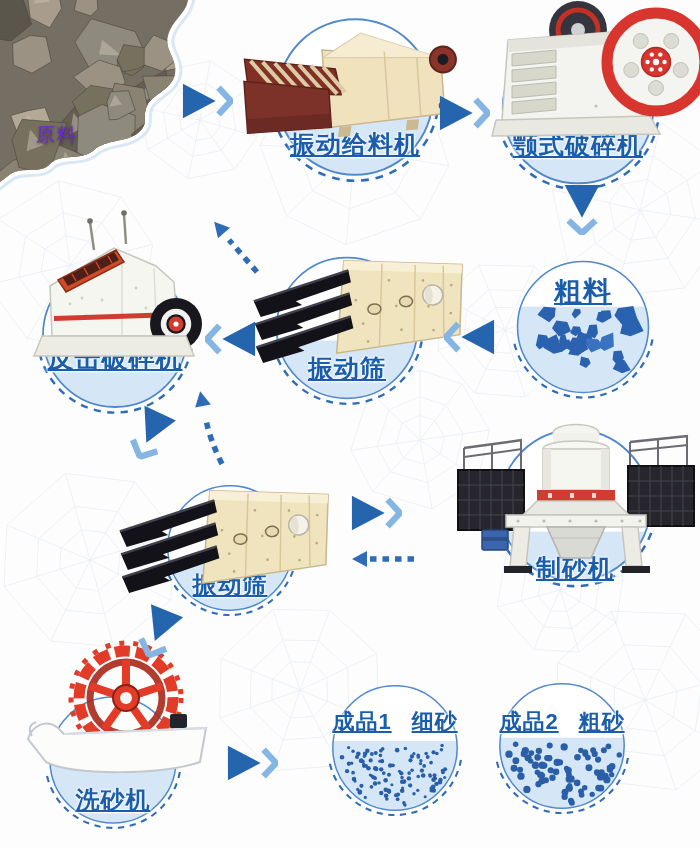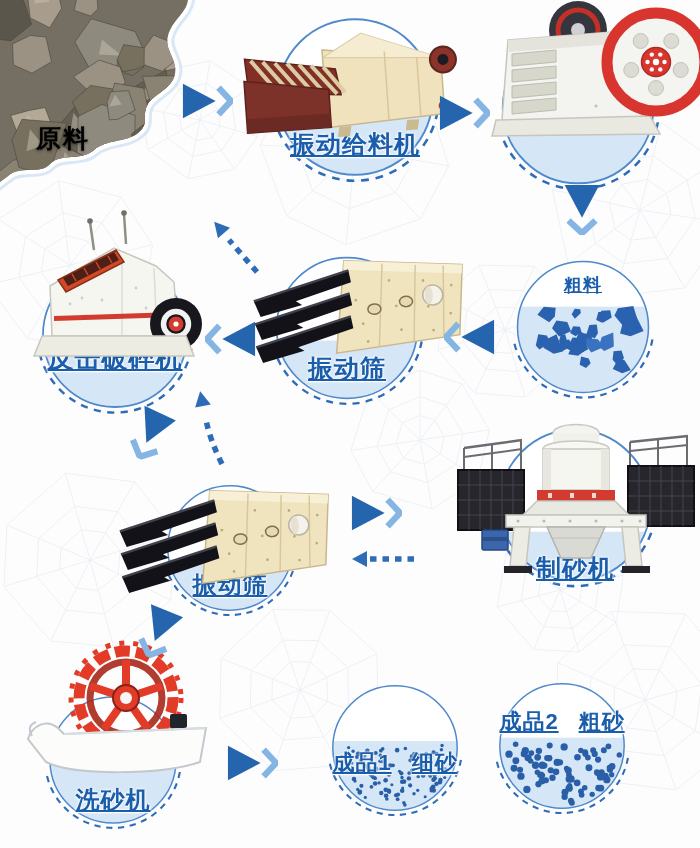--- a/index.html
+++ b/index.html
@@ -1,20 +1,20 @@
 <!DOCTYPE html>
 <html><head>
 <meta charset="utf-8">
 <style>
   html,body{margin:0;padding:0;background:#fff;}
   #stage{position:relative;width:700px;height:848px;overflow:hidden;background:#fdfdfe;
          font-family:"Liberation Sans","DejaVu Sans",sans-serif;}
   #bgweb{position:absolute;left:0;top:0;z-index:0;}
   #photo{position:absolute;left:0;top:0;z-index:1;}
-  .photo-label{position:absolute;z-index:6;color:#000000;font-weight:bold;font-size:25px;
+  .photo-label{position:absolute;z-index:6;color:#6d28d9;font-weight:normal;font-size:19px;
                letter-spacing:2px;text-shadow:0 1px 3px rgba(0,0,0,.5);}
   .note{position:absolute;z-index:6;color:#3e6db6;font-size:22px;letter-spacing:1px;z-index:6;}
   .node{position:absolute;z-index:2;}
   .ncirc{position:absolute;left:0;top:0;width:100%;height:100%;overflow:visible;}
   .nlabel{position:absolute;left:50%;transform:translateX(-50%);white-space:nowrap;z-index:6;
           font-weight:bold;color:#1a5dab;letter-spacing:1px;
           text-shadow:0 0 3px #fff,0 0 3px #fff,0 1px 0 #fff;text-decoration:underline;}
   .gap{margin-left:20px;}
   .machine{position:absolute;z-index:3;overflow:visible;}
   .arr{position:absolute;width:52px;height:42px;z-index:4;}
@@ -245,20 +245,21 @@
           </clipPath>
           <clipPath id="cd1">
             <rect x="-10" y="117" width="220" height="103"></rect>
           </clipPath>
         </defs>
         <circle cx="100" cy="100" r="90" fill="#ffffff"></circle>
         <rect x="0" y="104" width="200" height="96" fill="#d5e6f7" clip-path="url(#cc1)"></rect>
         <circle cx="100" cy="100" r="90" fill="none" stroke="#4f89cb" stroke-width="2.2"></circle>
         <circle cx="100" cy="100" r="97" fill="none" stroke="#2e6cb8" stroke-width="3" stroke-dasharray="9 8" clip-path="url(#cd1)"></circle>
       </svg>
+    <span class="nlabel" style="top:113px;font-size:25px;">颚式破碎机</span>
   </div>
   <div class="node" style="left:503px;top:247px;width:160px;height:160px;">
       <svg class="ncirc" viewBox="-10 -10 220 220">
         <defs>
           <clipPath id="cc2">
             <circle cx="100" cy="100" r="89"></circle>
           </clipPath>
           <clipPath id="cd2">
             <rect x="-10" y="117" width="220" height="103"></rect>
           </clipPath>
@@ -287,21 +288,21 @@
           <polygon points="170.5,100.0 164.4,109.6 155.7,102.7 158.2,90.4 166.8,88.5" fill="#2b62af"></polygon>
           <polygon points="128.7,127.4 111.4,135.2 104.8,126.0 104.2,115.6 120.5,116.8" fill="#3a72bf"></polygon>
           <polygon points="174.2,87.4 157.2,101.2 143.2,84.2 148.0,74.3 169.1,71.0" fill="#2b62af"></polygon>
           <polygon points="139.5,86.9 127.5,94.2 123.8,86.7 125.0,77.6 137.4,76.9" fill="#2b62af"></polygon>
           <polygon points="83.6,106.0 67.2,113.0 57.4,101.7 63.4,91.0 78.4,93.2" fill="#2b62af"></polygon>
           <polygon points="104.3,131.2 93.2,139.7 79.7,137.4 86.2,123.2 98.5,121.0" fill="#2b62af"></polygon>
         </g>
         <circle cx="100" cy="100" r="90" fill="none" stroke="#4f89cb" stroke-width="2.2"></circle>
         <circle cx="100" cy="100" r="97" fill="none" stroke="#2e6cb8" stroke-width="3" stroke-dasharray="9 8" clip-path="url(#cd2)"></circle>
       </svg>
-    <span class="nlabel" style="top:26px;font-size:18px;">粗料</span>
+    <span class="nlabel" style="top:26px;font-size:28px;">粗料</span>
   </div>
   <div class="node" style="left:27px;top:247px;width:176px;height:176px;">
       <svg class="ncirc" viewBox="-10 -10 220 220">
         <defs>
           <clipPath id="cc3">
             <circle cx="100" cy="100" r="89"></circle>
           </clipPath>
           <clipPath id="cd3">
             <rect x="-10" y="117" width="220" height="103"></rect>
           </clipPath>
@@ -506,21 +507,21 @@
           <circle cx="49.0" cy="164.5" r="3.2" fill="#2a5fa8"></circle>
           <circle cx="60.0" cy="104.0" r="3.3" fill="#2a5fa8"></circle>
           <circle cx="120.5" cy="136.2" r="2.7" fill="#2a5fa8"></circle>
           <circle cx="79.5" cy="103.9" r="2.7" fill="#2a5fa8"></circle>
           <circle cx="160.1" cy="151.9" r="3.2" fill="#2a5fa8"></circle>
           <circle cx="115.0" cy="100.7" r="2.6" fill="#2a5fa8"></circle>
         </g>
         <circle cx="100" cy="100" r="90" fill="none" stroke="#4f89cb" stroke-width="2.2"></circle>
         <circle cx="100" cy="100" r="97" fill="none" stroke="#2e6cb8" stroke-width="3" stroke-dasharray="9 8" clip-path="url(#cd8)"></circle>
       </svg>
-    <span class="nlabel" style="top:35px;font-size:22px;margin-top:41px;"><b>成品1</b><b class="gap">细砂</b></span>
+    <span class="nlabel" style="top:35px;font-size:22px;"><b>成品1</b><b class="gap">细砂</b></span>
   </div>
   <div class="node" style="left:486px;top:670px;width:152px;height:152px;">
       <svg class="ncirc" viewBox="-10 -10 220 220">
         <defs>
           <clipPath id="cc9">
             <circle cx="100" cy="100" r="89"></circle>
           </clipPath>
           <clipPath id="cd9">
             <rect x="-10" y="117" width="220" height="103"></rect>
           </clipPath>

